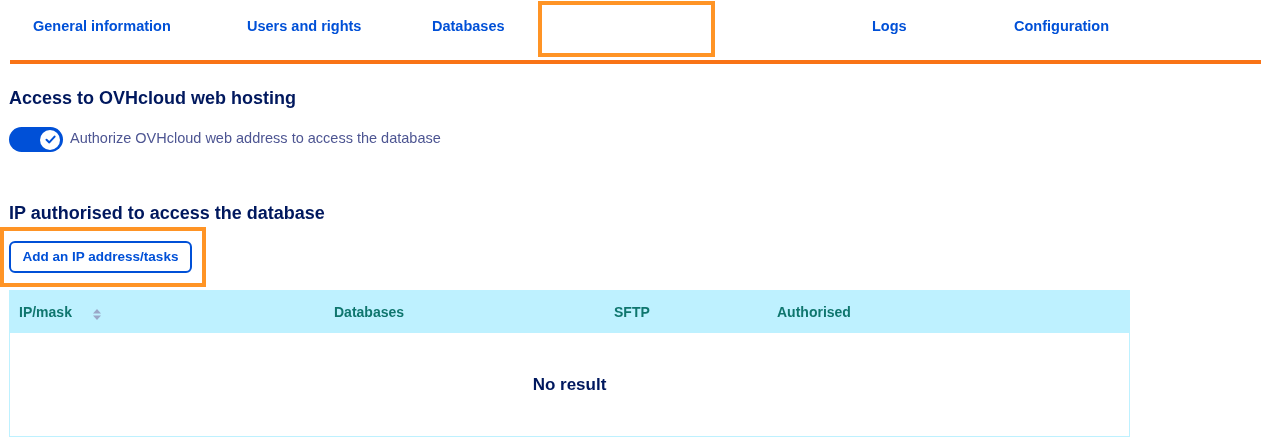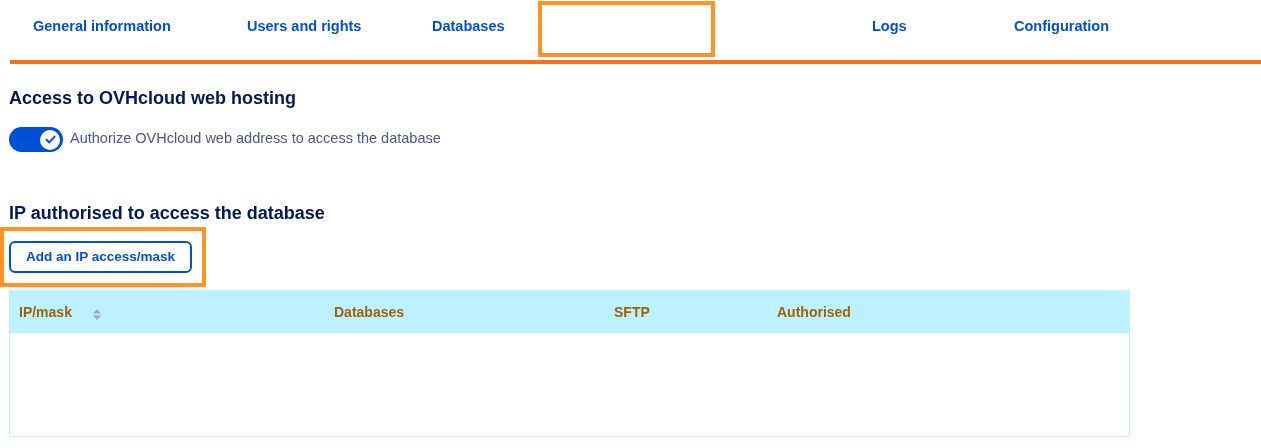--- a/index.html
+++ b/index.html
@@ -62,21 +62,21 @@
       position: absolute; left: 9px; top: 290px; width: 1121px; height: 147px;
       border: 1px solid #bef1ff;
     }
     .thead {
       position: absolute; left: 0; top: 0; right: 0; height: 42px;
       background: #bef1ff;
     }
     .th {
       position: absolute; top: 0; height: 28px; line-height: 42px;
       font-family: "Liberation Sans", sans-serif; font-weight: bold;
-      font-size: 14px; color: #a16207; white-space: nowrap;
+      font-size: 14px; color: #0f766e; white-space: nowrap;
     }
     .sort-icon {
       position: absolute; left: 82px; top: 15px; width: 10px; height: 13px; cursor: pointer;
     }
     .empty {
       position: absolute; left: 0; right: 0; top: 84px; text-align: center;
       font-family: "Liberation Sans", sans-serif; font-weight: bold;
       font-size: 17px; color: #00185e;
     }
   </style>
@@ -100,31 +100,32 @@
     <span class="knob">
       <svg width="13" height="13" viewBox="0 0 13 13">
           <path d="M2.5 6.8 L5.3 9.4 L10.6 3.6" fill="none" stroke="#0050d7" stroke-width="2" stroke-linecap="round" stroke-linejoin="round"></path>
         </svg>
     </span>
   </div>
   <span class="toggle-label">Authorize OVHcloud web address to access the database</span>
 
   <h2 class="h2" style="top:203px">IP authorised to access the database</h2>
 
-  <button class="add-btn">Add an IP access/mask</button>
+  <button class="add-btn">Add an IP address/tasks</button>
   <div class="highlight" style="left:0px; top:227px; width:206px; height:60px;"></div>
 
   <div class="table">
     <div class="thead">
       <span class="th" style="left:9px">IP/mask</span>
       <span class="sort-icon">
         <svg width="10" height="13" viewBox="0 0 10 13">
             <path d="M5 1 L9 5.5 H1 Z" fill="#9aa7c7"></path>
             <path d="M5 12 L9 7.5 H1 Z" fill="#9aa7c7"></path>
           </svg>
       </span>
       <span class="th" style="left:324px">Databases</span>
       <span class="th" style="left:604px">SFTP</span>
       <span class="th" style="left:767px">Authorised</span>
     </div>
+    <div class="empty">No result</div>
   </div>
 
 </div>
 
 </body></html>

